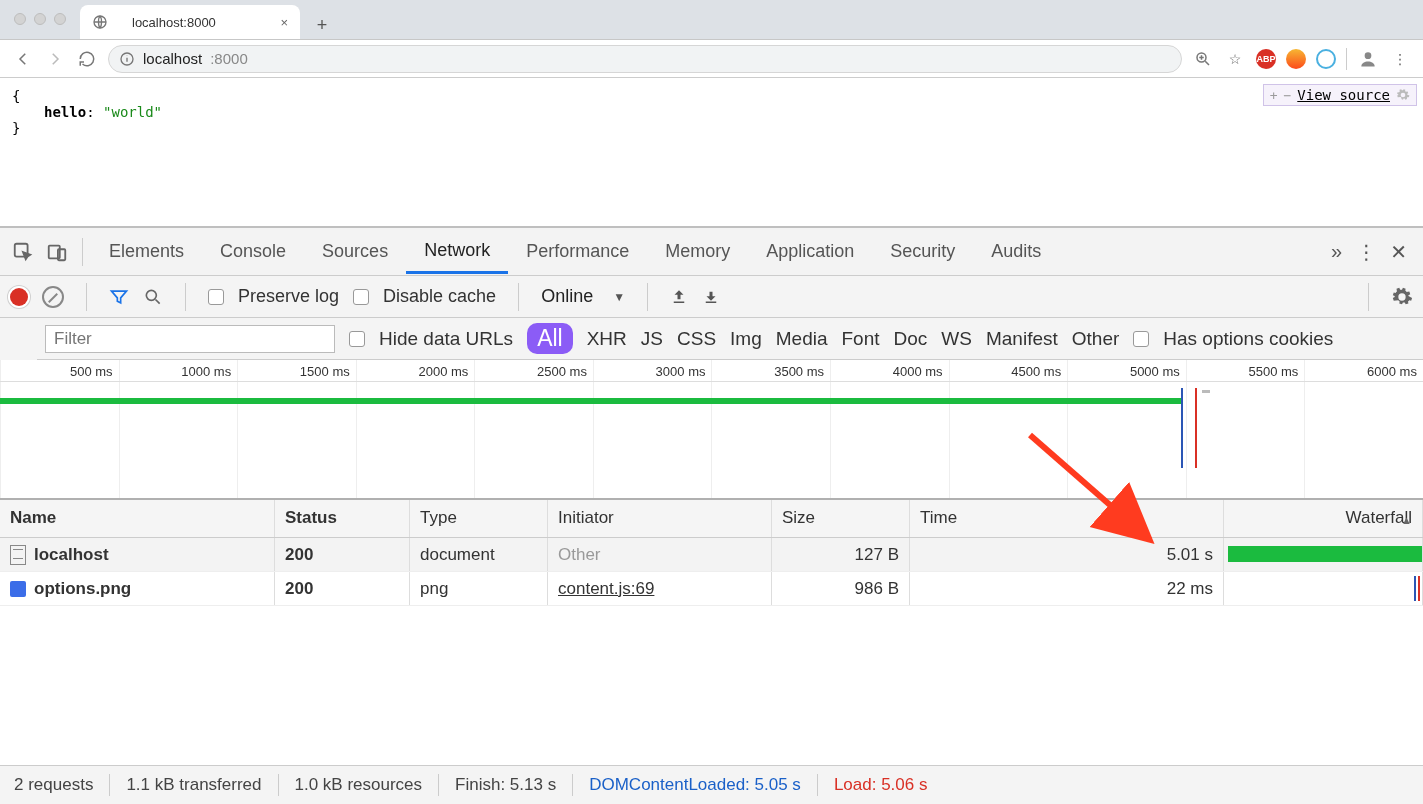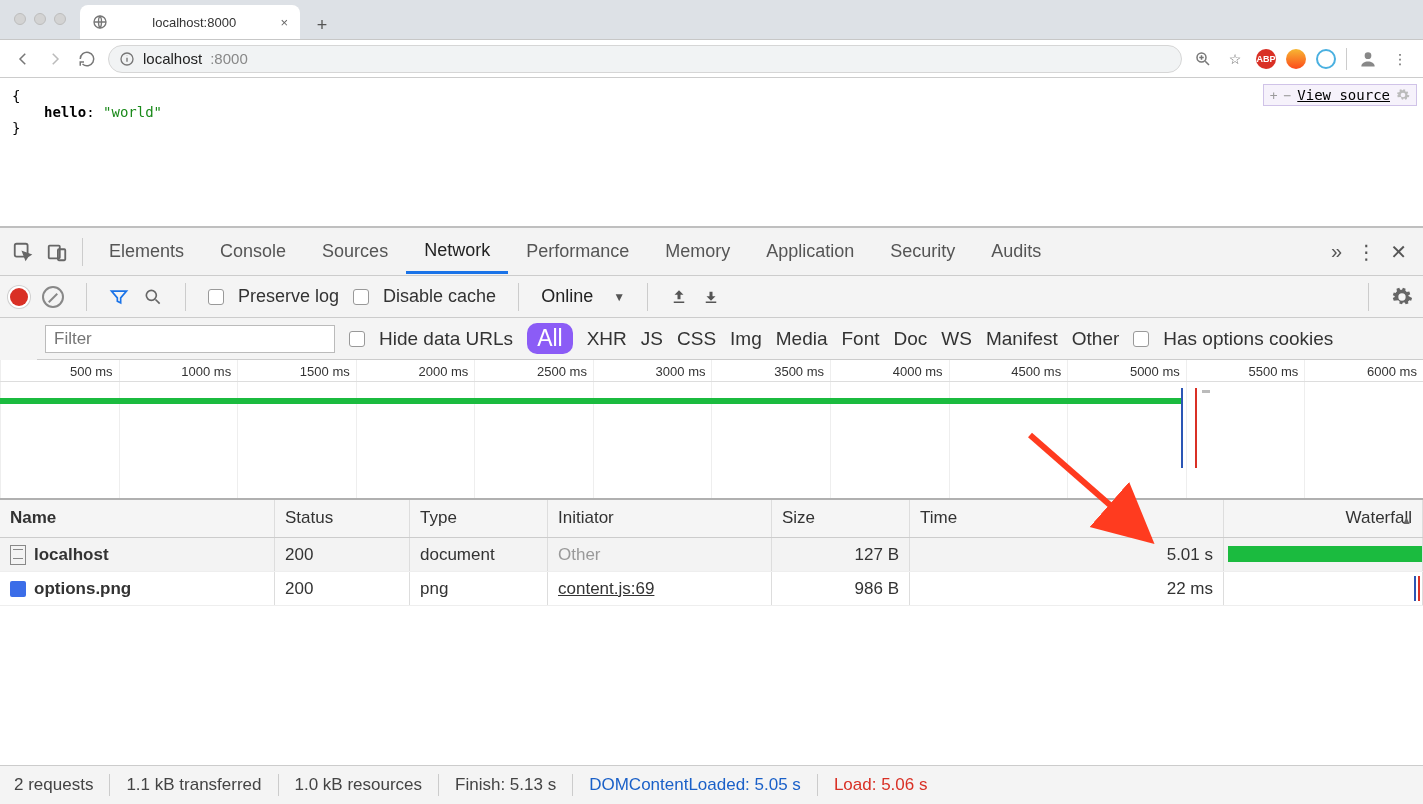--- a/index.html
+++ b/index.html
@@ -2,21 +2,21 @@
 <html><head>
 <meta charset="utf-8">
 <style>
   * { box-sizing: border-box; margin: 0; padding: 0; }
   body { font-family: -apple-system, "Helvetica Neue", Arial, sans-serif; font-size: 14px; color: #333; width: 1423px; height: 804px; background: #fff; overflow: hidden; }
 
   
   .tabbar { height: 40px; background: #dde1e6; display: flex; align-items: flex-end; padding-left: 80px; border-bottom: 1px solid #c7c7c7; }
   .traffic { position: absolute; top: 13px; left: 14px; display: flex; gap: 8px; }
   .dot { width: 12px; height: 12px; border-radius: 50%; background: #d3d3d3; border: 1px solid #bdbdbd; }
-  .tab { height: 34px; background: #fff; border-radius: 8px 8px 0 0; display: flex; align-items: center; padding: 0 12px; gap: 12px; min-width: 220px; text-align: center; }
+  .tab { height: 34px; background: #fff; border-radius: 8px 8px 0 0; display: flex; align-items: center; padding: 0 12px; gap: 24px; min-width: 220px; }
   .tab-title { flex: 1; font-size: 13px; color: #333; }
   .tab-close { font-size: 13px; color: #666; cursor: pointer; }
   .tab-plus { width: 28px; height: 28px; display: flex; align-items: center; justify-content: center; color: #555; font-size: 18px; margin-left: 8px; }
 
   .addrbar { height: 38px; background: #fff; border-bottom: 1px solid #ccc; display: flex; align-items: center; padding: 0 12px; gap: 10px; }
   .nav-icn { width: 22px; height: 22px; display:flex; align-items:center; justify-content:center; color:#666; }
   .omnibox { flex: 1; height: 28px; border: 1px solid #d6d6d6; border-radius: 14px; background: #f1f3f4; display:flex; align-items:center; padding:0 10px; font-size: 15px; color:#555; gap:8px;}
   .ext-area { display:flex; align-items:center; gap:10px; }
   .ext-icn{ width:20px; height:20px; border-radius:50%; display:flex; align-items:center; justify-content:center;}
 
@@ -65,21 +65,21 @@
   .ov-mark-blue{ position:absolute; top:28px; height:80px; width:2px; background:#2b56b5;}
   .ov-mark-red{ position:absolute; top:28px; height:80px; width:2px; background:#d93025;}
   .ov-grid{ position:absolute; top:22px; bottom:0; left:0; right:0; display:flex;}
   .ov-grid div{ flex:1; border-left:1px solid #eee;}
 
   
   .req-table{ flex:1; background:#fff; position:relative; border-bottom:1px solid #ccc;}
   .req-head{ height:38px; background:#f5f5f5; border-bottom:1px solid #ccc; display:flex; font-size:17px; color:#333;}
   .cell{ padding:8px 10px; border-right:1px solid #ddd; overflow:hidden; white-space:nowrap;}
   .c-name{ width:275px;font-weight:bold;}
-  .c-stat{ width:135px;}
+  .c-stat{ width:135px;font-weight:bold;}
   .c-type{ width:138px;}
   .c-init{ width:224px;}
   .c-size{ width:138px; text-align:right;}
   .c-time{ width:314px; text-align:right;}
   .c-wf{ flex:1; position:relative;}
   .req-row{ height:34px; display:flex; font-size:17px; color:#333; align-items:center; border-bottom:1px solid #eee;}
   .req-row.odd{ background:#f3f3f3;}
   .req-row .cell{ height:100%; display:flex; align-items:center;}
   .file-icn{ width:16px; height:20px; border:1px solid #888; margin-right:8px; position:relative;}
   .file-icn::after{content:""; position:absolute; top:3px; left:2px; right:2px; height:8px; border-top:1px solid #888; border-bottom:1px solid #888;}

